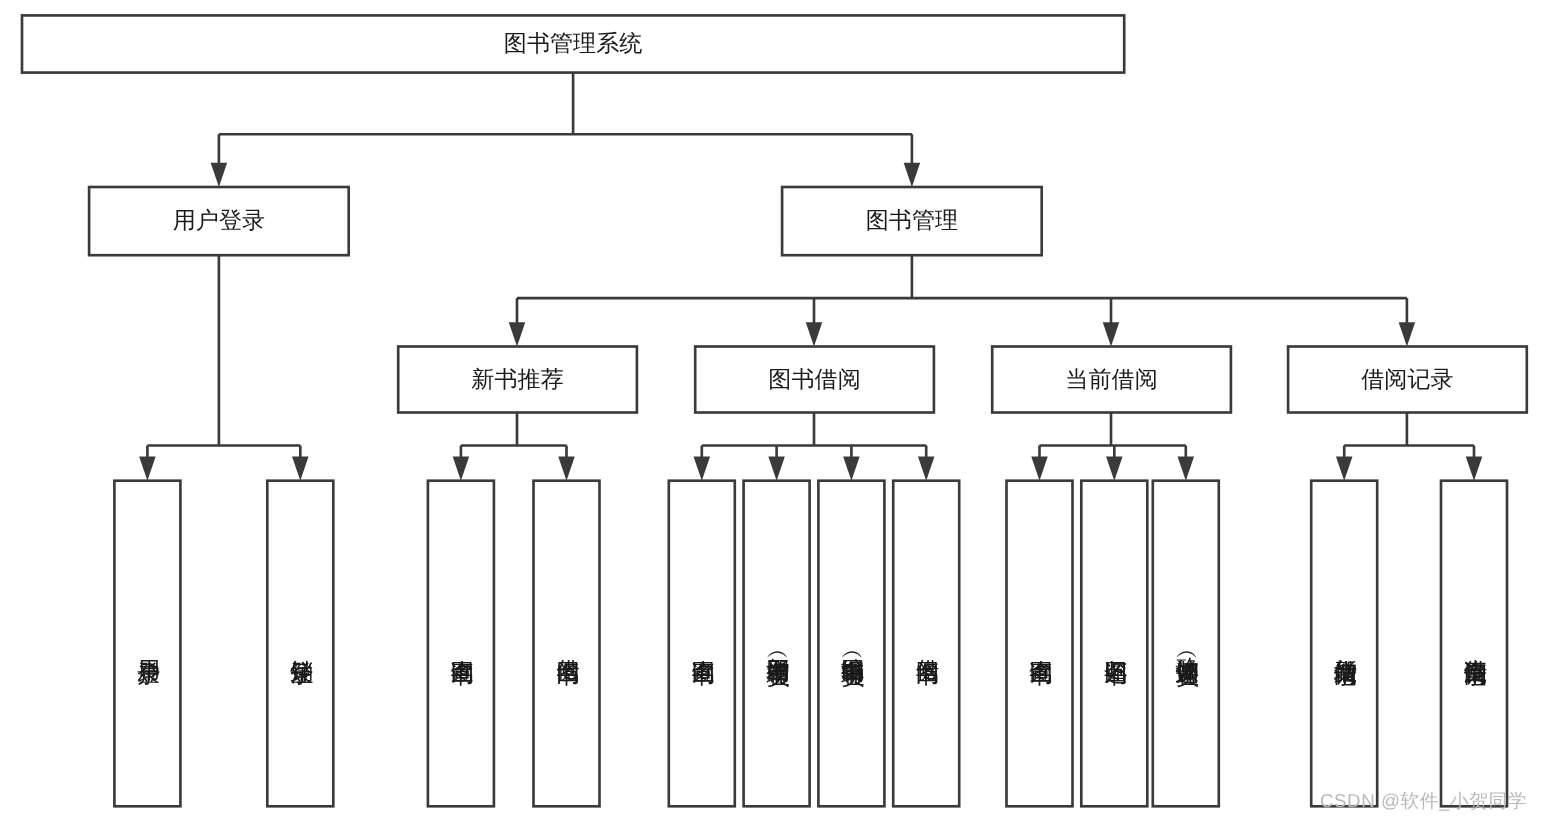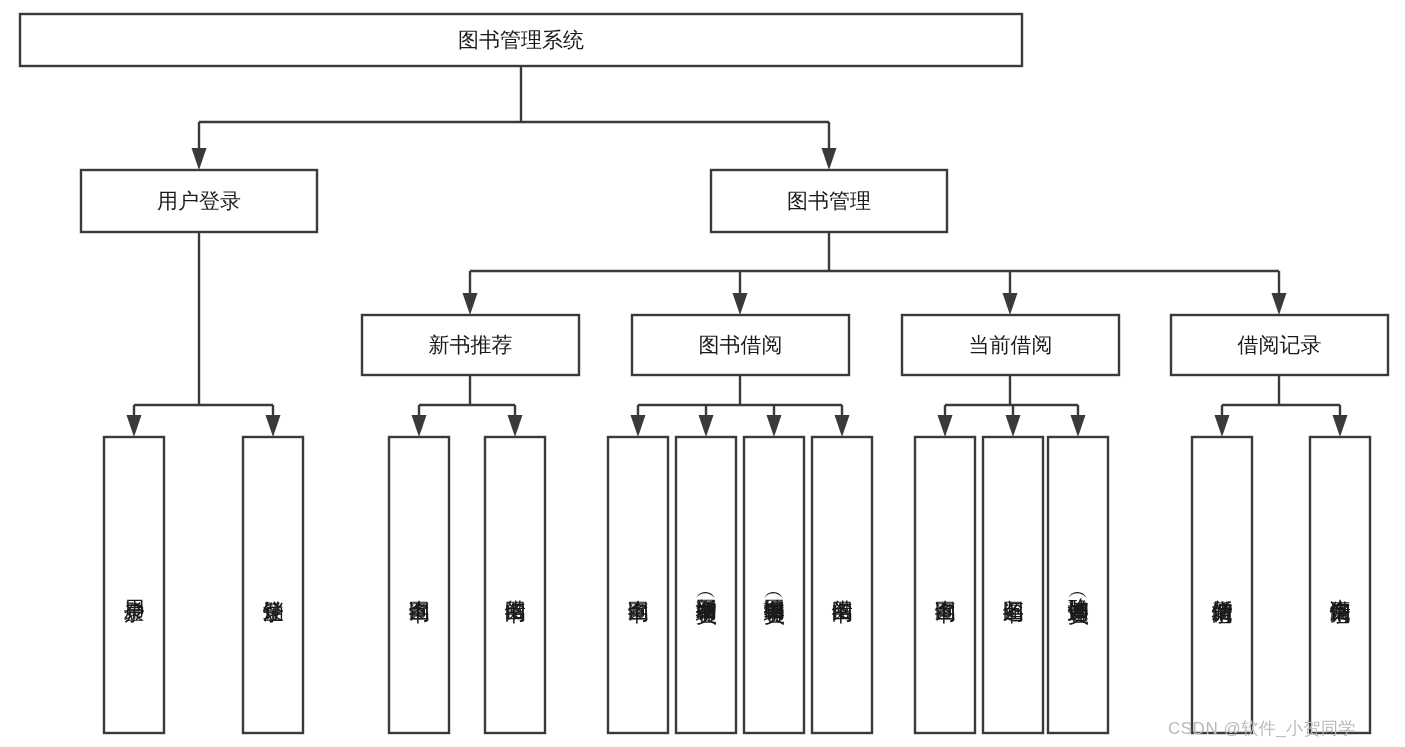--- a/index.html
+++ b/index.html
@@ -253,15 +253,15 @@
         <span class="leaf-label">确认归还（管理员）</span>
       </div>
       <div class="leaf-label-wrap" style="left: 1192px; top: 437px; width: 60px; height: 296px;">
         <span class="leaf-label">新增借阅记录</span>
       </div>
       <div class="leaf-label-wrap" style="left: 1310px; top: 437px; width: 60px; height: 296px;">
         <span class="leaf-label">查询借阅记录</span>
       </div>
     </div>
 
-  <div class="watermark" style="left: 1168px; top: 717px; color: rgb(185, 185, 185);">CSDN @软件_小贺同学</div>
+  <div class="watermark" style="left: 1200px; top: 717px; color: rgb(185, 185, 185);">CSDN @软件_小贺同学</div>
 
 </div>
 
 </body></html>

